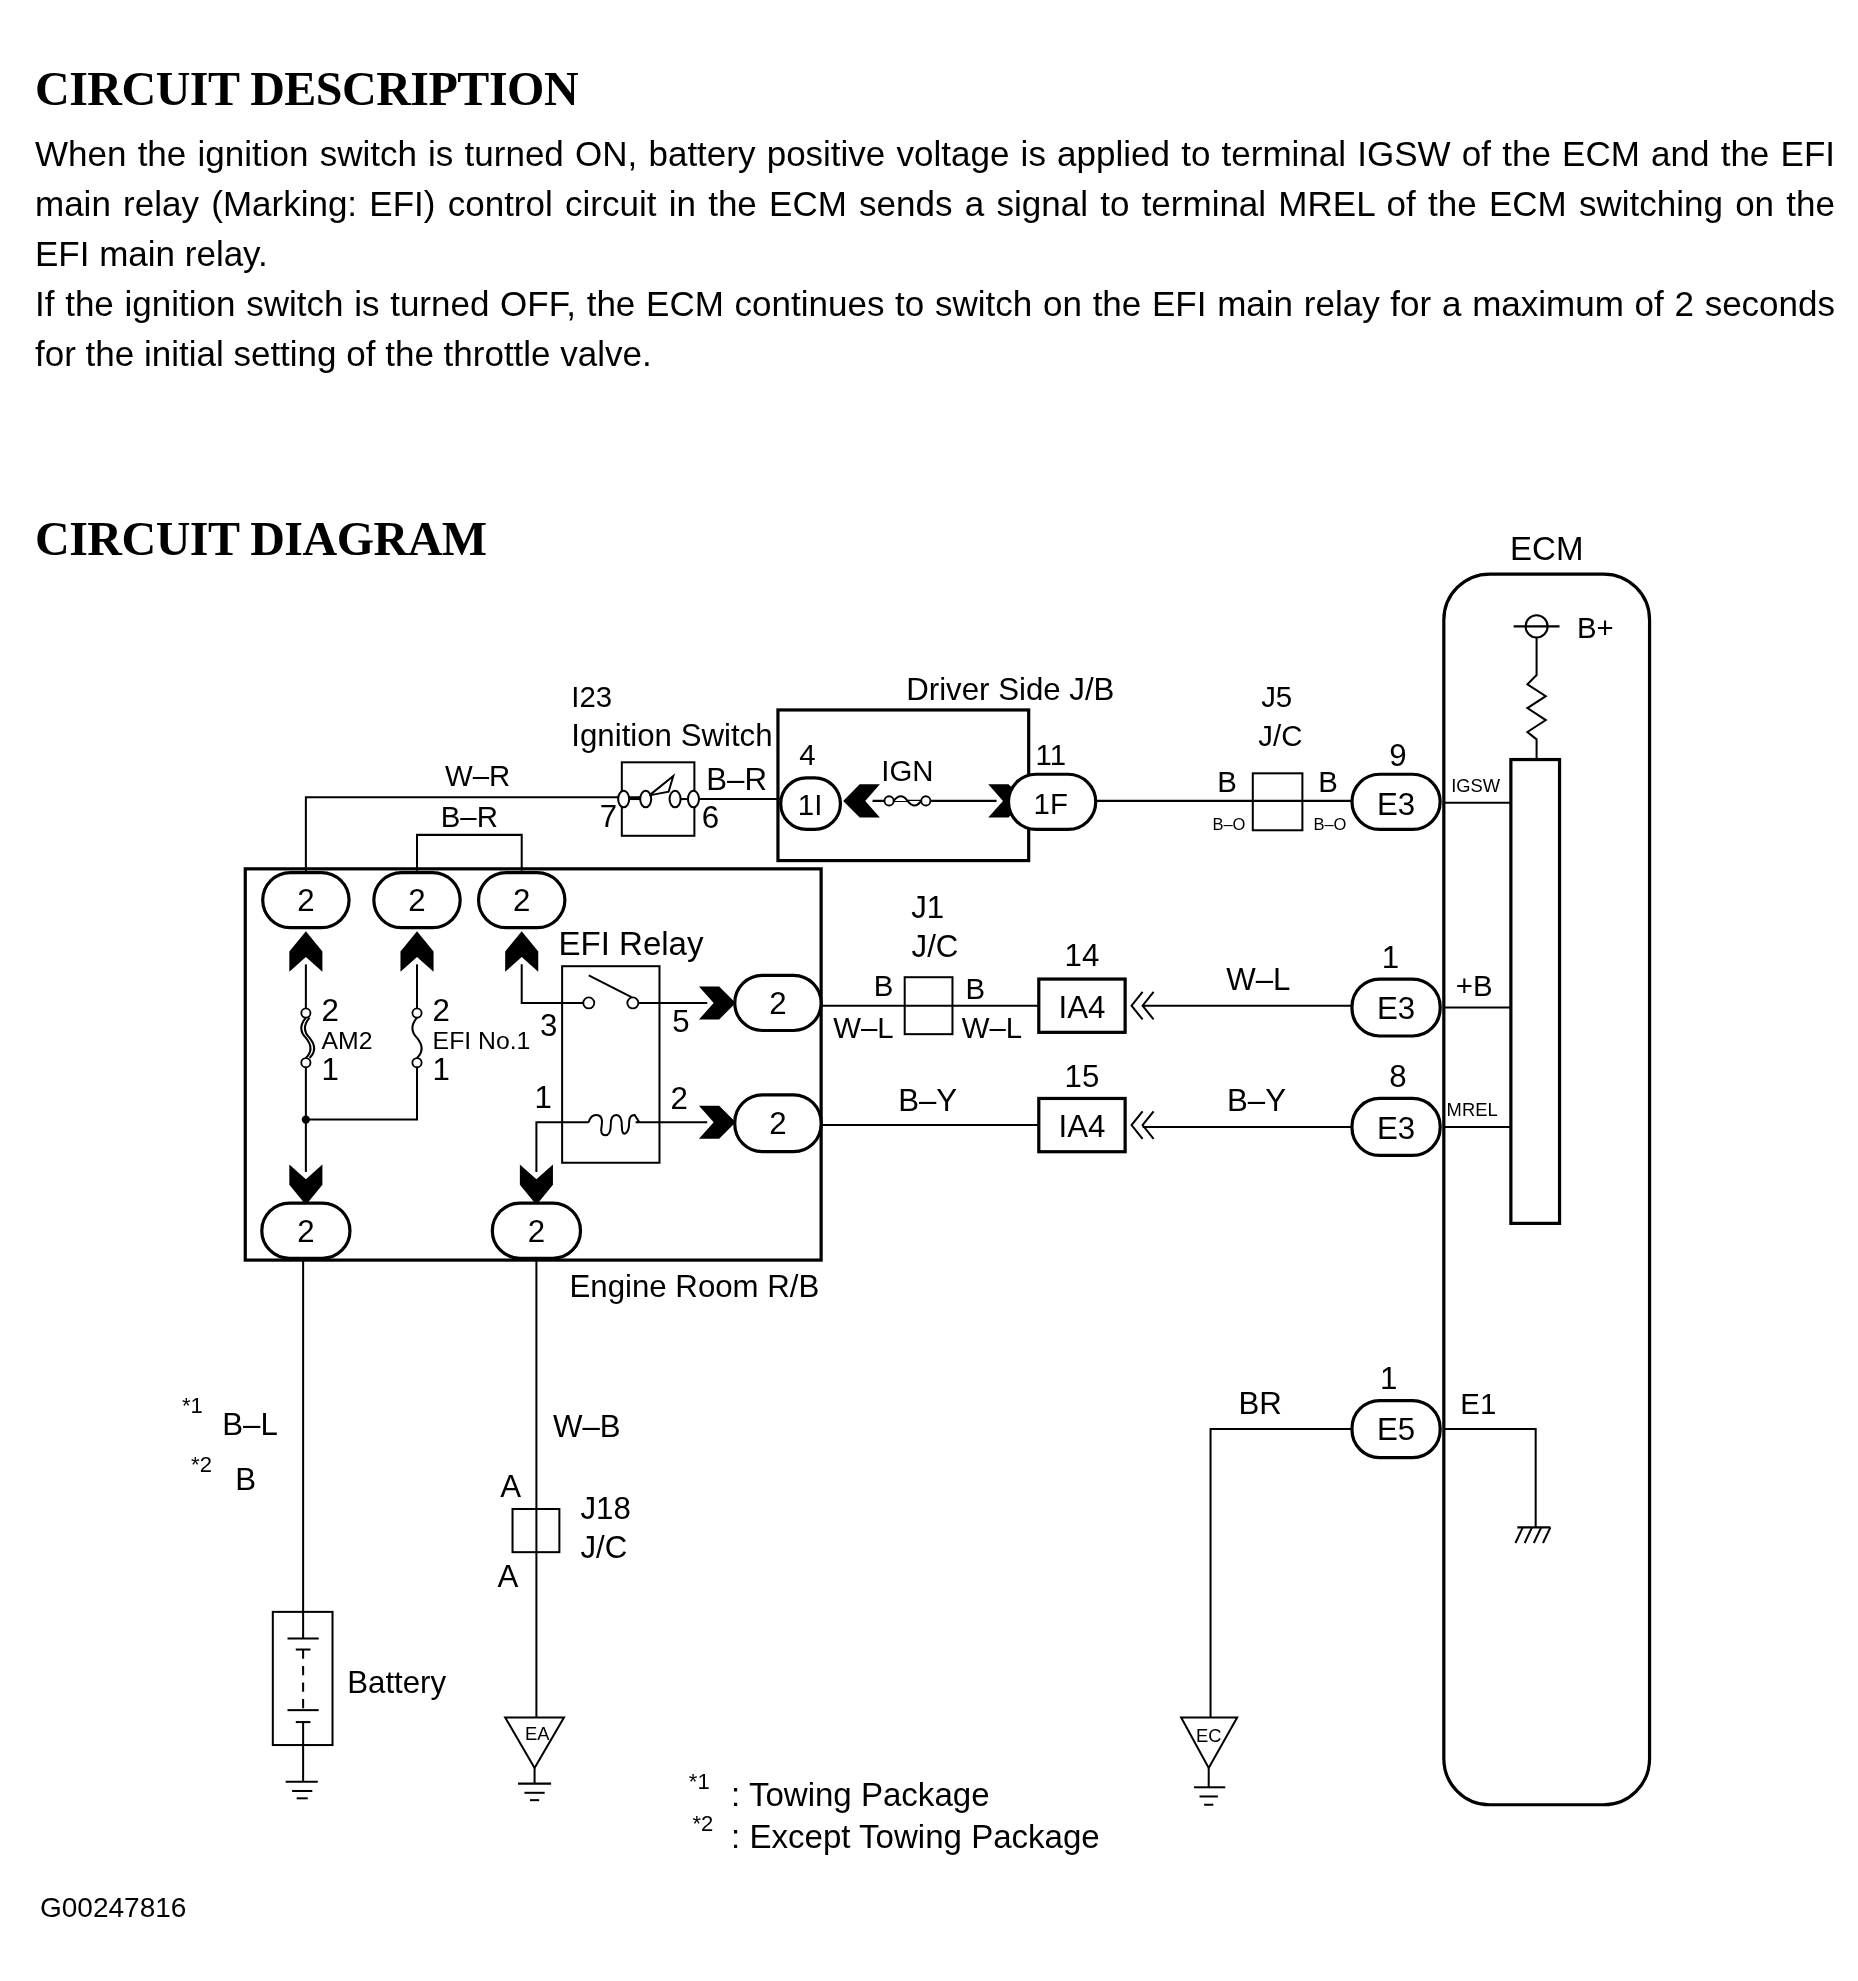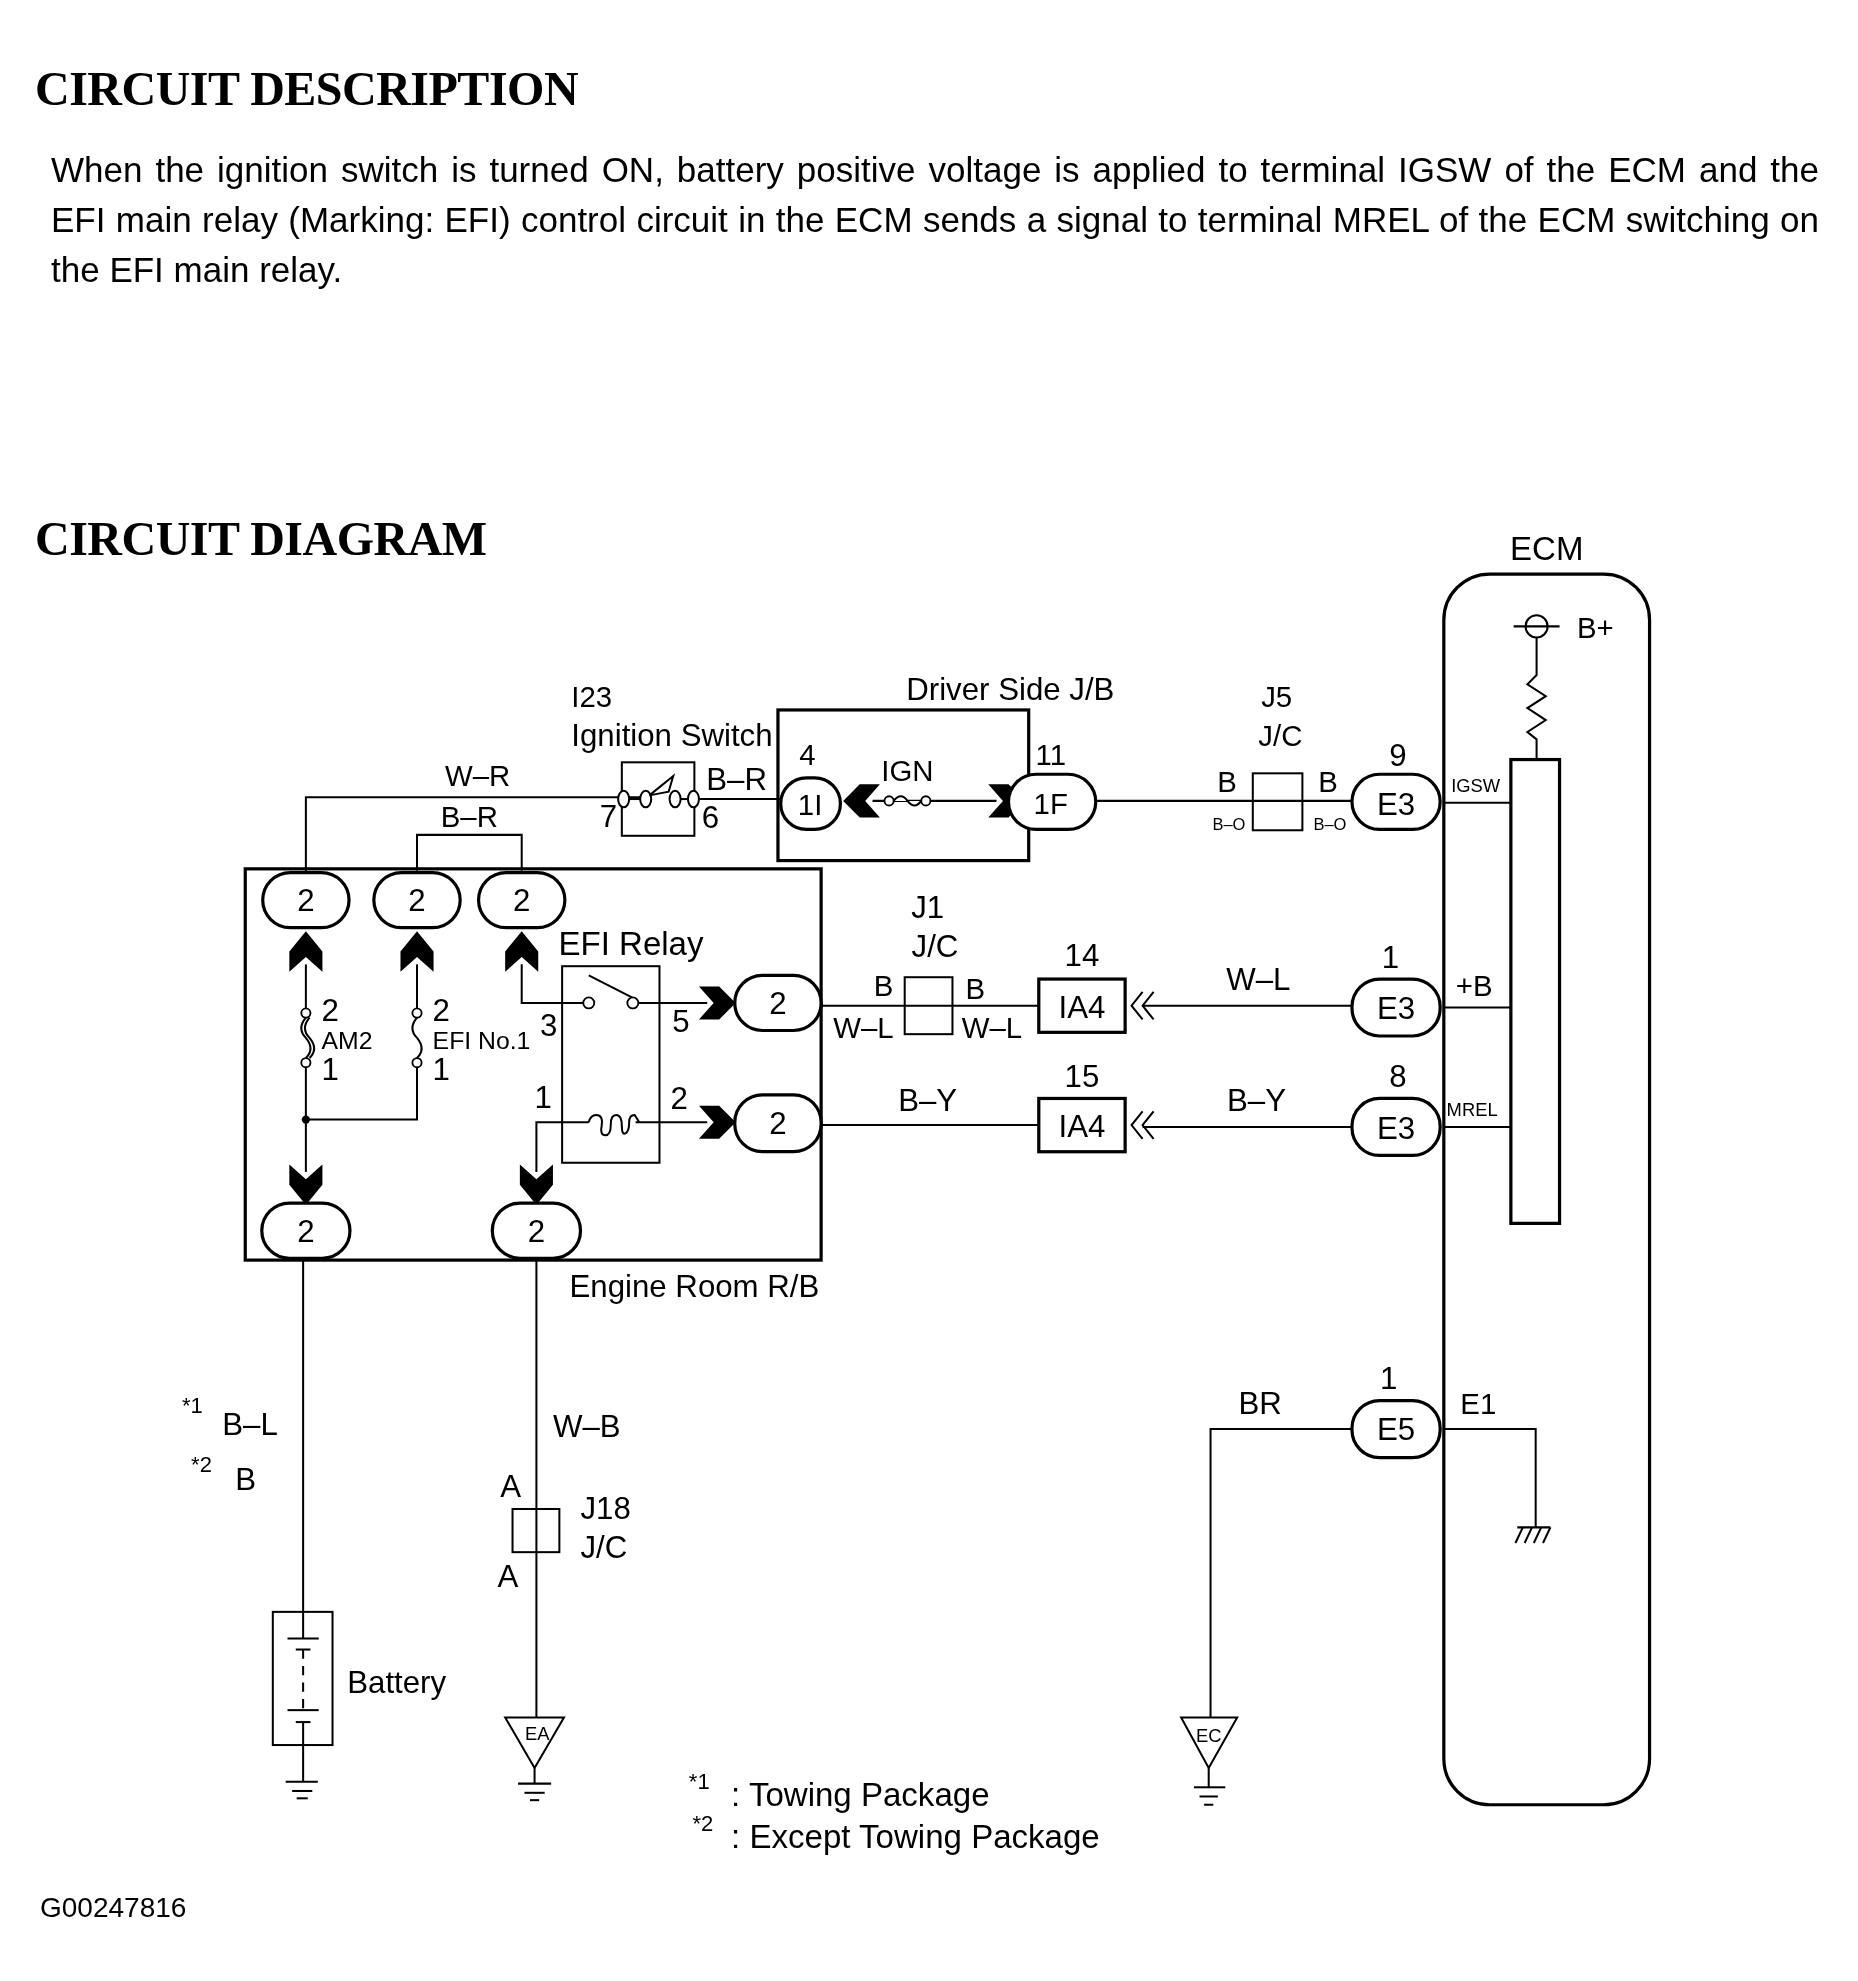--- a/index.html
+++ b/index.html
@@ -1,34 +1,35 @@
 <!DOCTYPE html>
 <html style="font-size:14.7px"><head>
 <meta charset="utf-8">
 <style>
   html, body { margin: 0; padding: 0; background: #ffffff; }
   body { width: 1859px; height: 1982px; position: relative; overflow: hidden;
          font-family: "Liberation Sans", "DejaVu Sans", sans-serif; color: #000; }
   .h1 { position: absolute; left: 35px; font-weight: bold; font-size: 48px; letter-spacing: -0.5px; font-family: Liberation Serif, serif; }
   #desc { position: absolute; left: 35px; top: 129px; width: 1800px; font-size: 35px; line-height: 50px; }
-  #desc p { margin: 16px; text-align: justify; text-align-last: left; }
+  #desc p { margin: 0; text-align: justify; text-align-last: left; }
   svg#diagram { position: absolute; left: 0; top: 0; }
   svg text { font-family: "Liberation Sans", "DejaVu Sans", sans-serif; fill: #000; }
   .wt { stroke: #000; stroke-width: 2.2; fill: none; }
   .box { stroke: #000; stroke-width: 3.5; fill: none; }
   .conn { stroke: #000; stroke-width: 3.5; fill: #fff; }
   .blk { fill: #000; stroke: none; }
   #footer { position: absolute; left: 40px; top: 1892px; font-size: 28px; }
 </style>
 </head>
 <body>
 
 <div class="h1" style="top:61px;">CIRCUIT DESCRIPTION</div>
 <div id="desc">
   <p>When the ignition switch is turned ON, battery positive voltage is applied to terminal IGSW of the ECM and the EFI main relay (Marking: EFI) control circuit in the ECM sends a signal to terminal MREL of the ECM switching on the EFI main relay.</p>
+  <p>If the ignition switch is turned OFF, the ECM continues to switch on the EFI main relay for a maximum of 2 seconds for the initial setting of the throttle valve.</p>
 </div>
 <div class="h1" style="top:511px;">CIRCUIT DIAGRAM</div>
 
 <svg id="diagram" width="1859" height="1982" viewBox="0 0 2024 2158">
   <defs>
 
     <path id="chevR" d="M -22 -18 L 0 -18 L 18 0 L 0 18 L -22 18 L -6 0 Z"></path>
     <path id="chevUp" d="M -18 22 L -18 0 L 0 -22 L 18 0 L 18 22 L 0 6 Z"></path>
     <path id="chevDown" d="M -18 -22 L -18 0 L 0 22 L 18 0 L 18 -22 L 0 -6 Z"></path>
     <path id="chevL" d="M 22 -18 L 0 -18 L -18 0 L 0 18 L 22 18 L 6 0 Z"></path>

